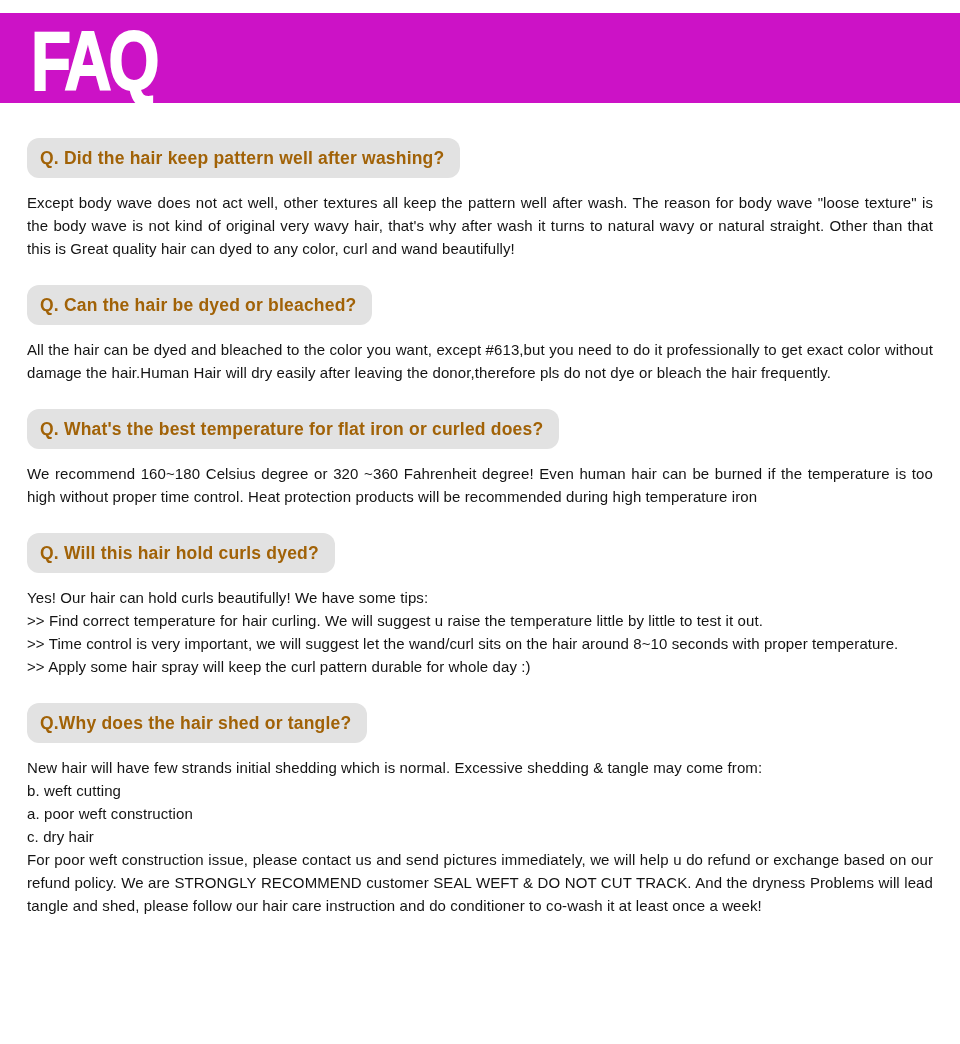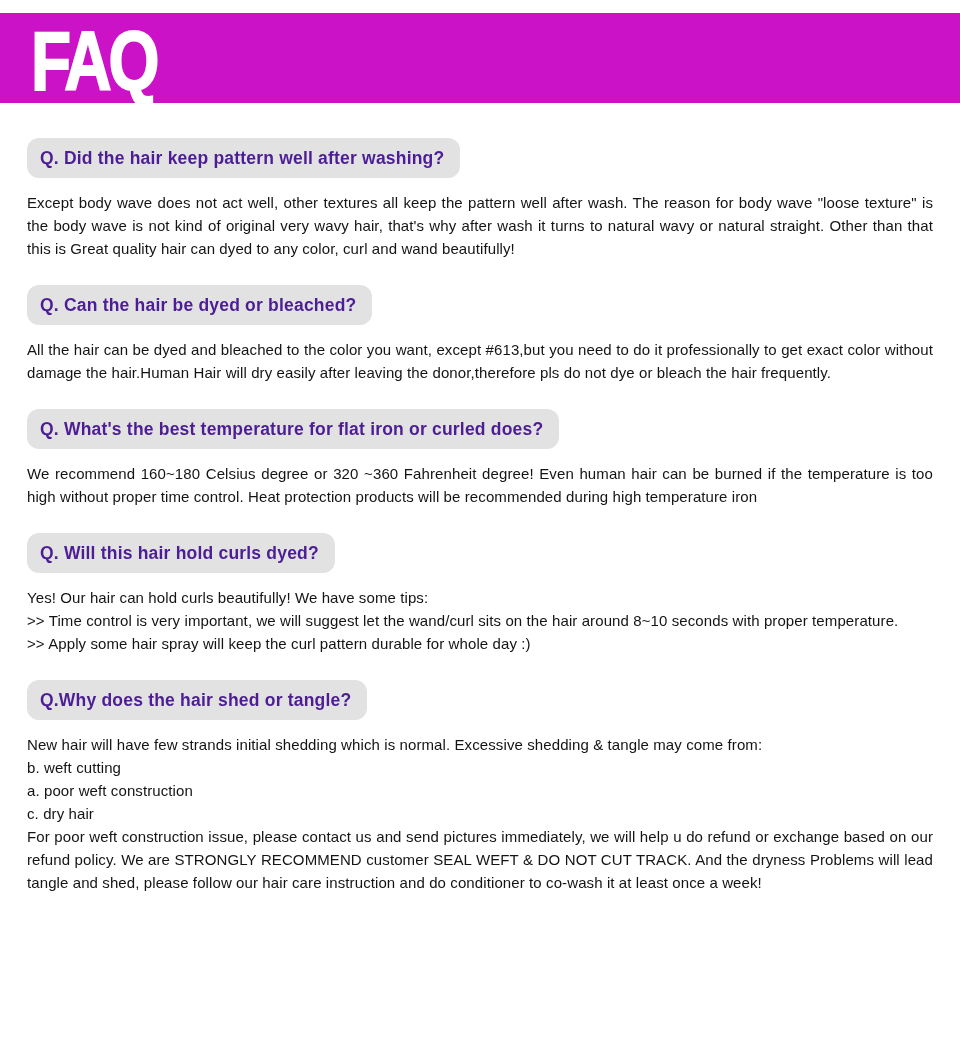--- a/index.html
+++ b/index.html
@@ -45,21 +45,21 @@
     margin-top: 35px;
   }
   .q-pill {
     display: inline-block;
     background: #e2e2e2;
     border-radius: 12px;
     padding: 9px 16px 9px 13px;
     font-size: 17.5px;
     line-height: 22px;
     font-weight: bold;
-    color: #4c1d95;
+    color: #a16207;
     letter-spacing: 0.2px;
   }
   .answer {
     margin-top: 13px;
     font-size: 15px;
     line-height: 23px;
     text-align: justify;
     color: #141414;
     letter-spacing: 0.1px;
   }
@@ -103,20 +103,21 @@
         <p>We recommend 160~180 Celsius degree or 320 ~360 Fahrenheit degree! Even human hair can be burned if the temperature is too high without proper time control. Heat protection products will be recommended during high temperature iron</p>
       </div>
   </section>
 
   <section class="qa-block">
     <div class="q-pill">
       <span>Q. Will this hair hold curls dyed?</span>
     </div>
     <div class="answer">
         <p>Yes! Our hair can hold curls beautifully! We have some tips:</p>
+        <p>&gt;&gt; Find correct temperature for hair curling. We will suggest u raise the temperature little by little to test it out.</p>
         <p>&gt;&gt; Time control is very important, we will suggest let the wand/curl sits on the hair around 8~10 seconds with proper temperature.</p>
         <p>&gt;&gt; Apply some hair spray will keep the curl pattern durable for whole day :)</p>
       </div>
   </section>
 
   <section class="qa-block">
     <div class="q-pill">
       <span>Q.Why does the hair shed or tangle?</span>
     </div>
     <div class="answer">

